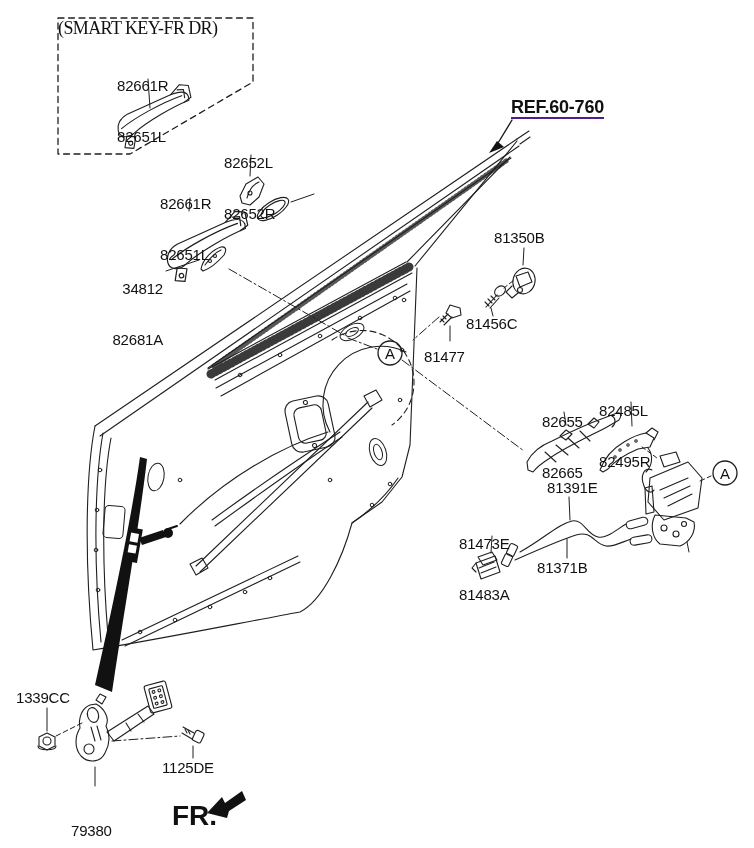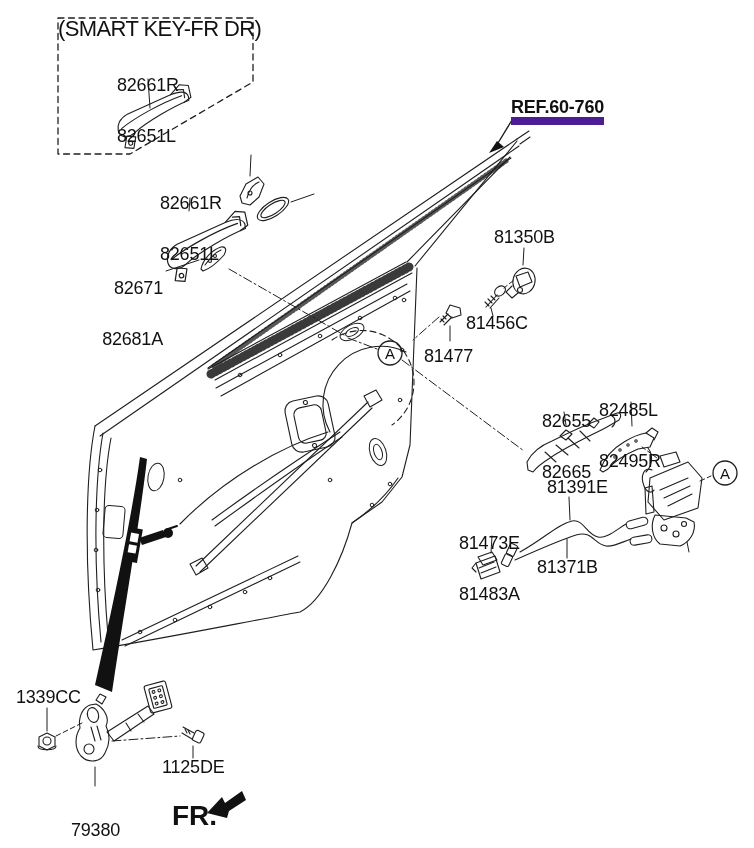--- a/index.html
+++ b/index.html
@@ -1,22 +1,22 @@
 <!DOCTYPE html>
 <html><head>
 <meta charset="utf-8">
 <style>
   html,body{margin:0;padding:0;background:#ffffff;}
   .stage{position:relative;width:754px;height:848px;background:#fff;overflow:hidden;
          font-family:"Liberation Sans",sans-serif;color:#111;}
   .art{position:absolute;left:0;top:0;}
-  .lbl{position:absolute;font-size:18px;line-height:17px;letter-spacing:-0.2px;
+  .lbl{position:absolute;font-size:15px;line-height:17px;letter-spacing:-0.2px;
        color:#111;white-space:pre;}
-  .lbl.note{font-size:22px;letter-spacing:-0.6px;}
-  .lbl.ref{font-weight:bold;font-size:18px;border-bottom:8px solid #4c1d95;padding-bottom:1px;}
+  .lbl.note{font-size:18px;letter-spacing:-0.6px;font-family:Liberation Serif, serif;}
+  .lbl.ref{font-weight:bold;font-size:18px;border-bottom:2px solid #4c1d95;padding-bottom:1px;}
   .lbl.fr{font-weight:bold;font-size:28px;letter-spacing:0;margin-top:8px;}
   .lbl.ralign{text-align:right;}
 </style>
 </head>
 <body>
 
 <div class="stage">
 
 <svg class="art" width="754" height="848" viewBox="0 0 754 848" fill="none" stroke="#1f1f1f" stroke-width="1.1" stroke-linecap="round" stroke-linejoin="round">
 
@@ -285,29 +285,33 @@
   </g>
 </svg>
 
 <div class="lbl note" style="left:58px;top:20px">(SMART KEY-FR DR)</div>
 
 <div class="lbl" style="left:117px;top:43px">
   <div>82661R</div>
   <div>82651L</div>
 </div>
 
+<div class="lbl" style="left:224px;top:120px">
+  <div>82652L</div>
+  <div>82652R</div>
+</div>
 
 <div class="lbl" style="left:160px;top:161px">
   <div>82661R</div>
   <div>82651L</div>
 </div>
 
 
 <div class="lbl ralign" style="left:96px;top:246px;width:67px">
-  <div>82671</div>
+  <div>34812</div>
   <div>82681A</div>
 </div>
 
 <div class="lbl ref" style="left:511px;top:99px">REF.60-760</div>
 
 <div class="lbl" style="left:494px;top:229px">81350B</div>
 
 <div class="lbl" style="left:466px;top:315px">81456C</div>
 
 <div class="lbl" style="left:424px;top:348px">81477</div>

